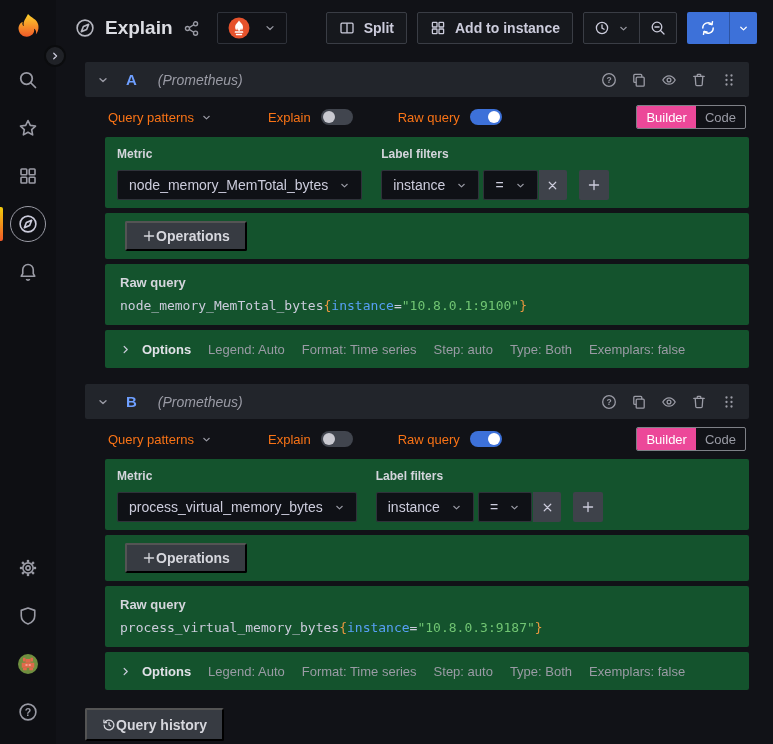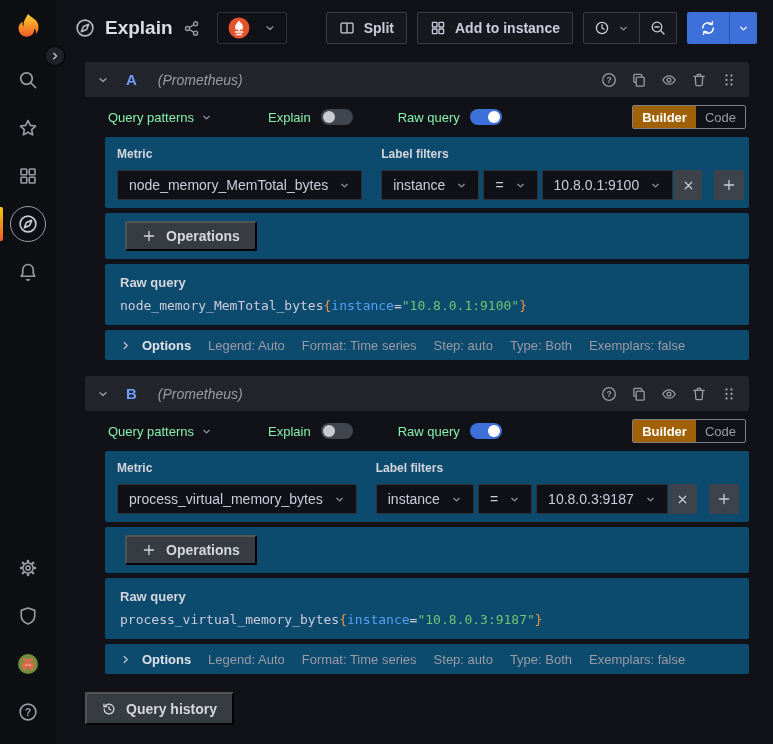--- a/index.html
+++ b/index.html
@@ -38,55 +38,55 @@
   
   .content{padding:6px 24px 0 29px;}
   .qheader{height:35px;background:#22252b;border-radius:2px;display:flex;align-items:center;padding:0 12px;}
   .qheader .hchev{color:#9a9ba5;cursor:pointer;display:flex;}
   .refid{color:#6e9fff;font-weight:700;font-size:15px;margin-left:17px;}
   .qds{color:#9a9ba5;font-style:italic;font-size:14px;margin-left:21px;}
   .qh-icons{margin-left:auto;display:flex;align-items:center;gap:14px;color:#9a9ba5;}
   .qh-icons svg{width:16px;height:16px;cursor:pointer;}
   .qbody{margin-left:20px;}
   .qtoolbar{height:28px;margin-top:6px;display:flex;align-items:center;padding-left:3px;}
-  .qtoolbar .lab{font-size:13px;color:#86efac;}
+  .qtoolbar .lab{font-size:13px;color:#f97316;}
   .qtoolbar .chev-s{margin-left:7px;color:#9a9ba5;}
   .switch{width:32px;height:16px;border-radius:9px;position:relative;cursor:pointer;flex-shrink:0;}
   .switch.off{background:#41454e;}
   .switch.on{background:#3d71d9;}
   .switch .knob{position:absolute;top:2px;width:12px;height:12px;border-radius:50%;}
   .switch.off .knob{left:2px;background:#c9c9d0;}
   .switch.on .knob{right:2px;background:#fff;}
   .mode-group{margin-left:auto;margin-right:3px;display:flex;height:24px;box-sizing:border-box;border:1px solid #7e8087;border-radius:2px;overflow:hidden;}
   .mode-seg{display:flex;align-items:center;padding:0 9px;font-size:13px;color:#9a9ba5;cursor:pointer;}
-  .mode-seg.sel{background:#a16207;color:#fff;font-weight:700;}
-  .card{background:#0c4a6e;border-radius:2px;margin-top:6px;}
+  .mode-seg.sel{background:#ec4899;color:#fff;font-weight:400;}
+  .card{background:#14532d;border-radius:2px;margin-top:6px;}
   .metric-card{padding:10px 12px 8px;display:flex;gap:19px;}
   .field-label{font-size:12px;font-weight:700;color:#d4d5dc;margin-bottom:9px;}
   .selrow{display:flex;align-items:center;}
   .select{height:30px;box-sizing:border-box;background:#0f1116;border:1px solid #2f323a;border-radius:2px;display:flex;align-items:center;gap:11px;padding:0 11px;font-size:14px;color:#ccccdc;cursor:pointer;white-space:nowrap;}
   .select .chev{width:11px;height:11px;}
   .fgap{margin-left:4px;}
   .select.attach{border-radius:2px 0 0 2px;}
   .sq-btn{height:30px;box-sizing:border-box;background:#3e424a;color:#ccccdc;display:flex;align-items:center;justify-content:center;cursor:pointer;border-radius:2px;}
   .x-btn{width:28px;border-radius:0 2px 2px 0;margin-left:1px;}
   .plus-btn{width:30px;margin-left:12px;}
   .ops-card{padding:8px 10px;margin-top:5px;}
-  .btn-secondary{height:30px;box-sizing:border-box;background:#373b42;border-radius:2px;color:#d6d7dd;font-weight:700;font-size:14px;display:inline-flex;align-items:center;gap:10px;padding:0 15px;cursor:pointer;}
+  .btn-secondary{height:30px;box-sizing:border-box;background:#373b42;border-radius:2px;color:#d6d7dd;font-weight:700;font-size:14px;display:inline-flex;align-items:center;gap:0;padding:0 15px;cursor:pointer;}
   .btn-secondary svg{width:14px;height:14px;}
   .ops-card .btn-secondary{margin-left:10px;}
   .raw-card{padding:11px 15px;margin-top:5px;}
   .raw-title{font-size:13px;font-weight:700;color:#d4d5dc;}
   .raw-code{margin-top:8px;font-family:"DejaVu Sans Mono","Liberation Mono",monospace;font-size:13px;line-height:16px;white-space:nowrap;}
   .tok-m{color:#ccccdc;}
   .tok-b{color:#e9973f;}
   .tok-l{color:#57a0f5;}
   .tok-e{color:#ccccdc;}
   .tok-s{color:#71c573;}
-  .options-card{height:30px;margin-top:5px;display:flex;align-items:center;padding:0 15px;font-size:13px;}
+  .options-card{height:38px;margin-top:5px;display:flex;align-items:center;padding:0 15px;font-size:13px;}
   .options-card .ochev{color:#ccccdc;display:flex;margin-right:11px;cursor:pointer;}
   .opt-title{font-weight:700;color:#e0e1e7;cursor:pointer;}
   .opt-item{color:#9a9ba5;margin-left:17px;}
   .panel-b{margin-top:16px;}
   .footer-actions{margin-top:18px;display:flex;gap:10px;}
   .footer-actions .btn-secondary{height:33px;}
 </style>
 </head>
 <body>
 
@@ -350,26 +350,20 @@
                   <svg class="chev" viewBox="0 0 16 16" fill="none" stroke="currentColor" stroke-width="1.6" stroke-linecap="round" stroke-linejoin="round">
                       <path d="M4 6.2l4 3.8 4-3.8"></path>
                     </svg>
                 </div>
                 <div class="select fgap">
                   <span>=</span>
                   <svg class="chev" viewBox="0 0 16 16" fill="none" stroke="currentColor" stroke-width="1.6" stroke-linecap="round" stroke-linejoin="round">
                       <path d="M4 6.2l4 3.8 4-3.8"></path>
                     </svg>
                 </div>
-                <div class="select fgap attach">
-                  <span>10.8.0.1:9100</span>
-                  <svg class="chev" viewBox="0 0 16 16" fill="none" stroke="currentColor" stroke-width="1.6" stroke-linecap="round" stroke-linejoin="round">
-                      <path d="M4 6.2l4 3.8 4-3.8"></path>
-                    </svg>
-                </div>
                 <div class="sq-btn x-btn">
                   <svg width="13" height="13" viewBox="0 0 16 16" fill="none" stroke="currentColor" stroke-width="1.5" stroke-linecap="round">
                       <path d="M4 4l8 8M12 4l-8 8"></path>
                     </svg>
                 </div>
                 <div class="sq-btn plus-btn">
                   <svg width="14" height="14" viewBox="0 0 16 16" fill="none" stroke="currentColor" stroke-width="1.5" stroke-linecap="round">
                       <path d="M8 2.8v10.4M2.8 8h10.4"></path>
                     </svg>
                 </div>
@@ -485,26 +479,20 @@
                   <svg class="chev" viewBox="0 0 16 16" fill="none" stroke="currentColor" stroke-width="1.6" stroke-linecap="round" stroke-linejoin="round">
                       <path d="M4 6.2l4 3.8 4-3.8"></path>
                     </svg>
                 </div>
                 <div class="select fgap">
                   <span>=</span>
                   <svg class="chev" viewBox="0 0 16 16" fill="none" stroke="currentColor" stroke-width="1.6" stroke-linecap="round" stroke-linejoin="round">
                       <path d="M4 6.2l4 3.8 4-3.8"></path>
                     </svg>
                 </div>
-                <div class="select fgap attach">
-                  <span>10.8.0.3:9187</span>
-                  <svg class="chev" viewBox="0 0 16 16" fill="none" stroke="currentColor" stroke-width="1.6" stroke-linecap="round" stroke-linejoin="round">
-                      <path d="M4 6.2l4 3.8 4-3.8"></path>
-                    </svg>
-                </div>
                 <div class="sq-btn x-btn">
                   <svg width="13" height="13" viewBox="0 0 16 16" fill="none" stroke="currentColor" stroke-width="1.5" stroke-linecap="round">
                       <path d="M4 4l8 8M12 4l-8 8"></path>
                     </svg>
                 </div>
                 <div class="sq-btn plus-btn">
                   <svg width="14" height="14" viewBox="0 0 16 16" fill="none" stroke="currentColor" stroke-width="1.5" stroke-linecap="round">
                       <path d="M8 2.8v10.4M2.8 8h10.4"></path>
                     </svg>
                 </div>

